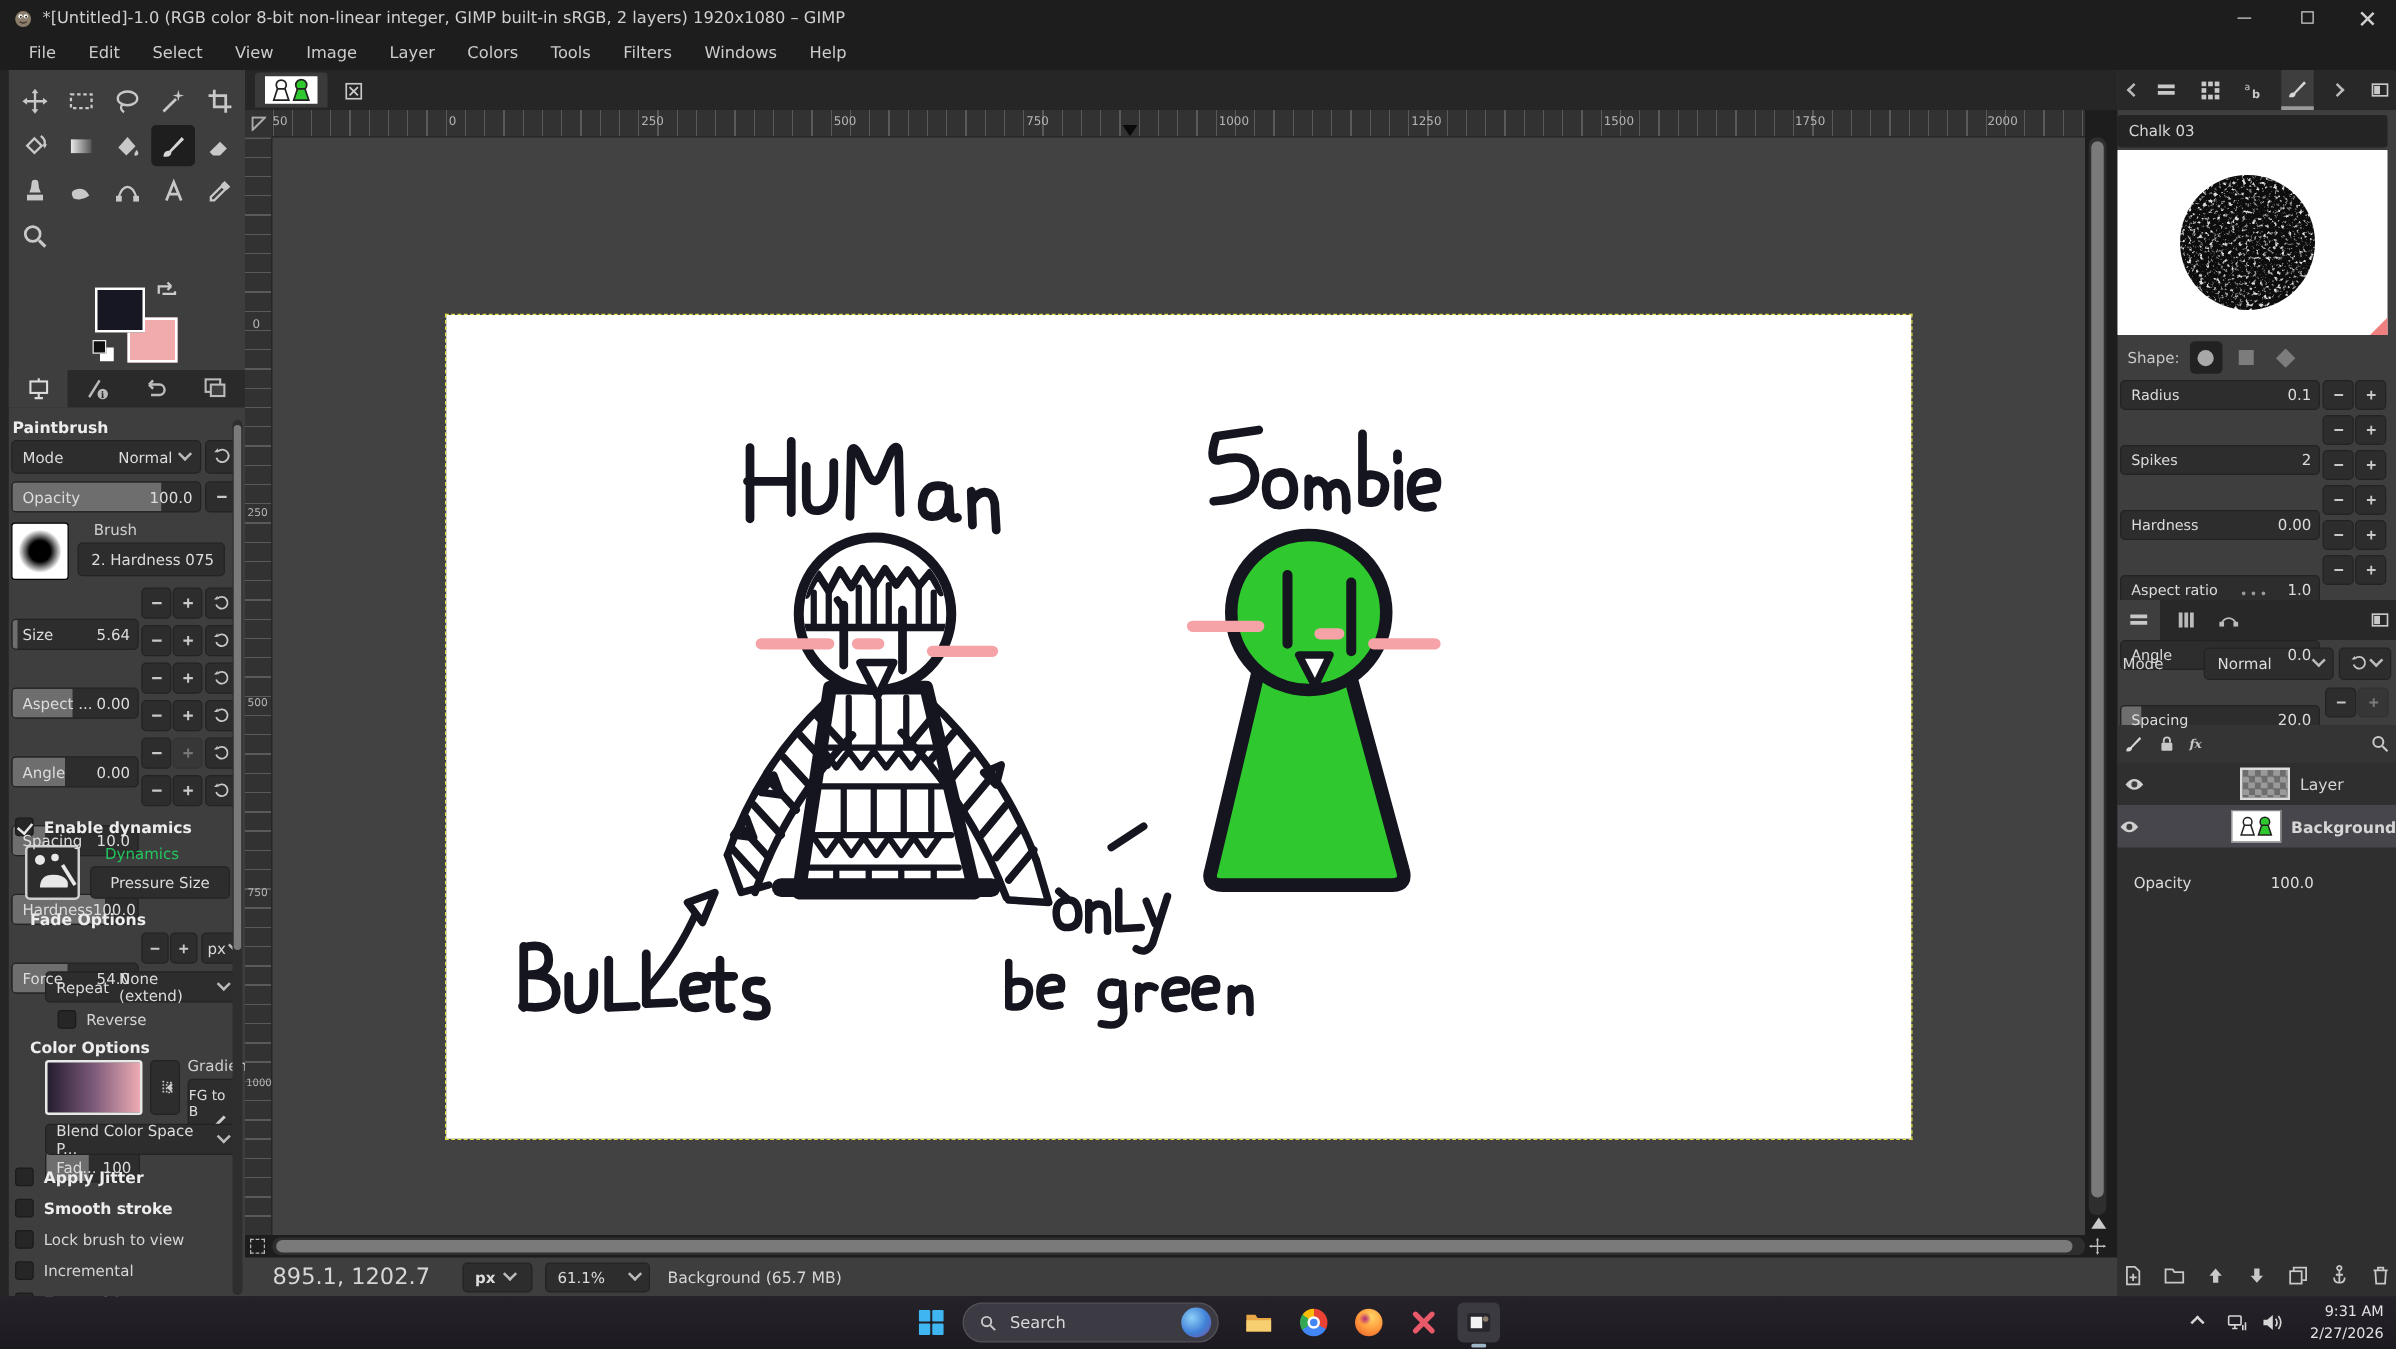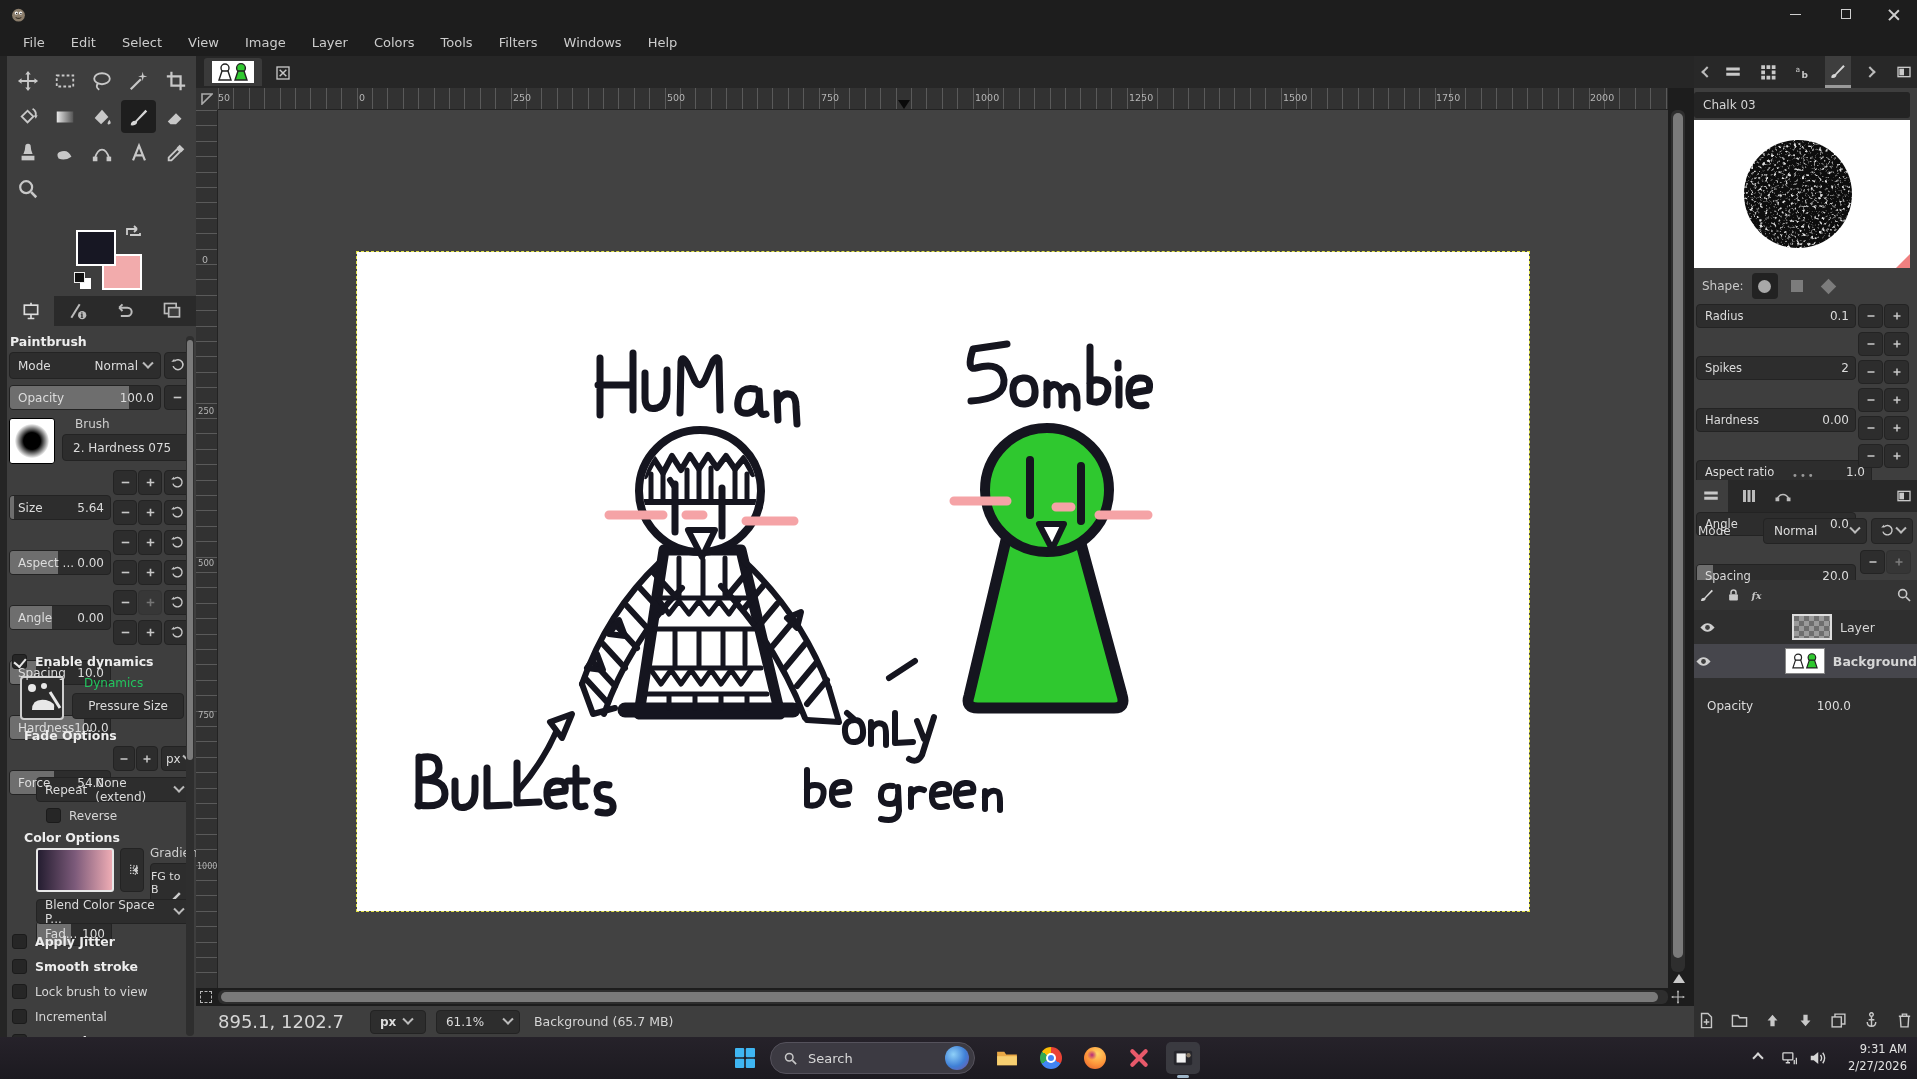--- a/index.html
+++ b/index.html
@@ -210,20 +210,21 @@
 
   <div id="titlebar" class="abs">
     <svg class="abs ico" style="left:10px;top:6px" width="17" height="17" viewBox="0 0 24 24">
         <circle cx="12" cy="13" r="9" fill="#8b7d6b"></circle>
         <circle cx="9" cy="10" r="2.4" fill="#fff"></circle>
         <circle cx="15" cy="10" r="2.4" fill="#fff"></circle>
         <circle cx="9.4" cy="10.5" r="1.1" fill="#222"></circle>
         <circle cx="15.4" cy="10.5" r="1.1" fill="#222"></circle>
         <path d="M8 16q4 3 8 0" stroke="#3a3228" fill="none" stroke-width="1.5"></path>
       </svg>
+    <span class="title">*[Untitled]-1.0 (RGB color 8-bit non-linear integer, GIMP built-in sRGB, 2 layers) 1920x1080 – GIMP</span>
     <div class="winbtn" style="left:1772px">
         <div class="glyph-min"></div>
       </div>
     <div class="winbtn" style="left:1822px">
         <div class="glyph-max"></div>
       </div>
     <div class="winbtn" style="left:1870px">
         <div class="glyph-close"></div>
       </div>
   </div>
@@ -385,21 +386,21 @@
     <div class="abs widget sq" style="left:164px;top:329px;width:26px;height:25px">
         <svg width="13" height="13">
           <use href="#i-minus"></use>
         </svg>
       </div>
 
     <div class="abs" style="left:9px;top:362px;width:46px;height:46px;background:#fff;border:1px solid #000;border-radius:3px">
       <div style="position:absolute;left:5px;top:5px;width:34px;height:34px;border-radius:50%;background:radial-gradient(circle,#000 0 35%,rgba(0,0,0,0) 72%)"></div>
     </div>
     <div class="abs" style="left:75px;top:361px;font-size:12px;color:#cfcfcf">Brush</div>
-    <div class="abs widget row" style="left:62px;top:378px;width:132px;height:27px">
+    <div class="abs widget row" style="left:62px;top:378px;width:118px;height:27px">
       <span style="margin-left:10px">2. Hardness 075</span>
     </div>
 
     <div class="abs widget slider" style="left:9px;top:414px;width:102px;height:25px">
         <div class="fill" style="width:4%"></div>
         <span class="lab">Size</span>
         <span class="val">5.64</span>
       </div>
     <div class="abs widget sq" style="left:113px;top:414px;width:24px;height:25px">
         <svg width="13" height="13">
@@ -913,21 +914,21 @@
         <svg width="12" height="12">
           <use href="#i-minus"></use>
         </svg>
       </div>
     <div class="abs widget sq" style="left:190px;top:304px;width:25px;height:24px">
         <svg width="12" height="12">
           <use href="#i-plus"></use>
         </svg>
       </div>
 
-    <div class="abs widget slider" style="left:2px;top:332px;width:176px;height:24px">
+    <div class="abs widget slider" style="left:2px;top:332px;width:160px;height:24px">
         <span class="lab" style="font-size:11.5px">Aspect ratio</span>
         <span class="val">1.0</span>
       </div>
     <div class="abs widget sq" style="left:164px;top:332px;width:25px;height:24px">
         <svg width="12" height="12">
           <use href="#i-minus"></use>
         </svg>
       </div>
     <div class="abs widget sq" style="left:190px;top:332px;width:25px;height:24px">
         <svg width="12" height="12">

